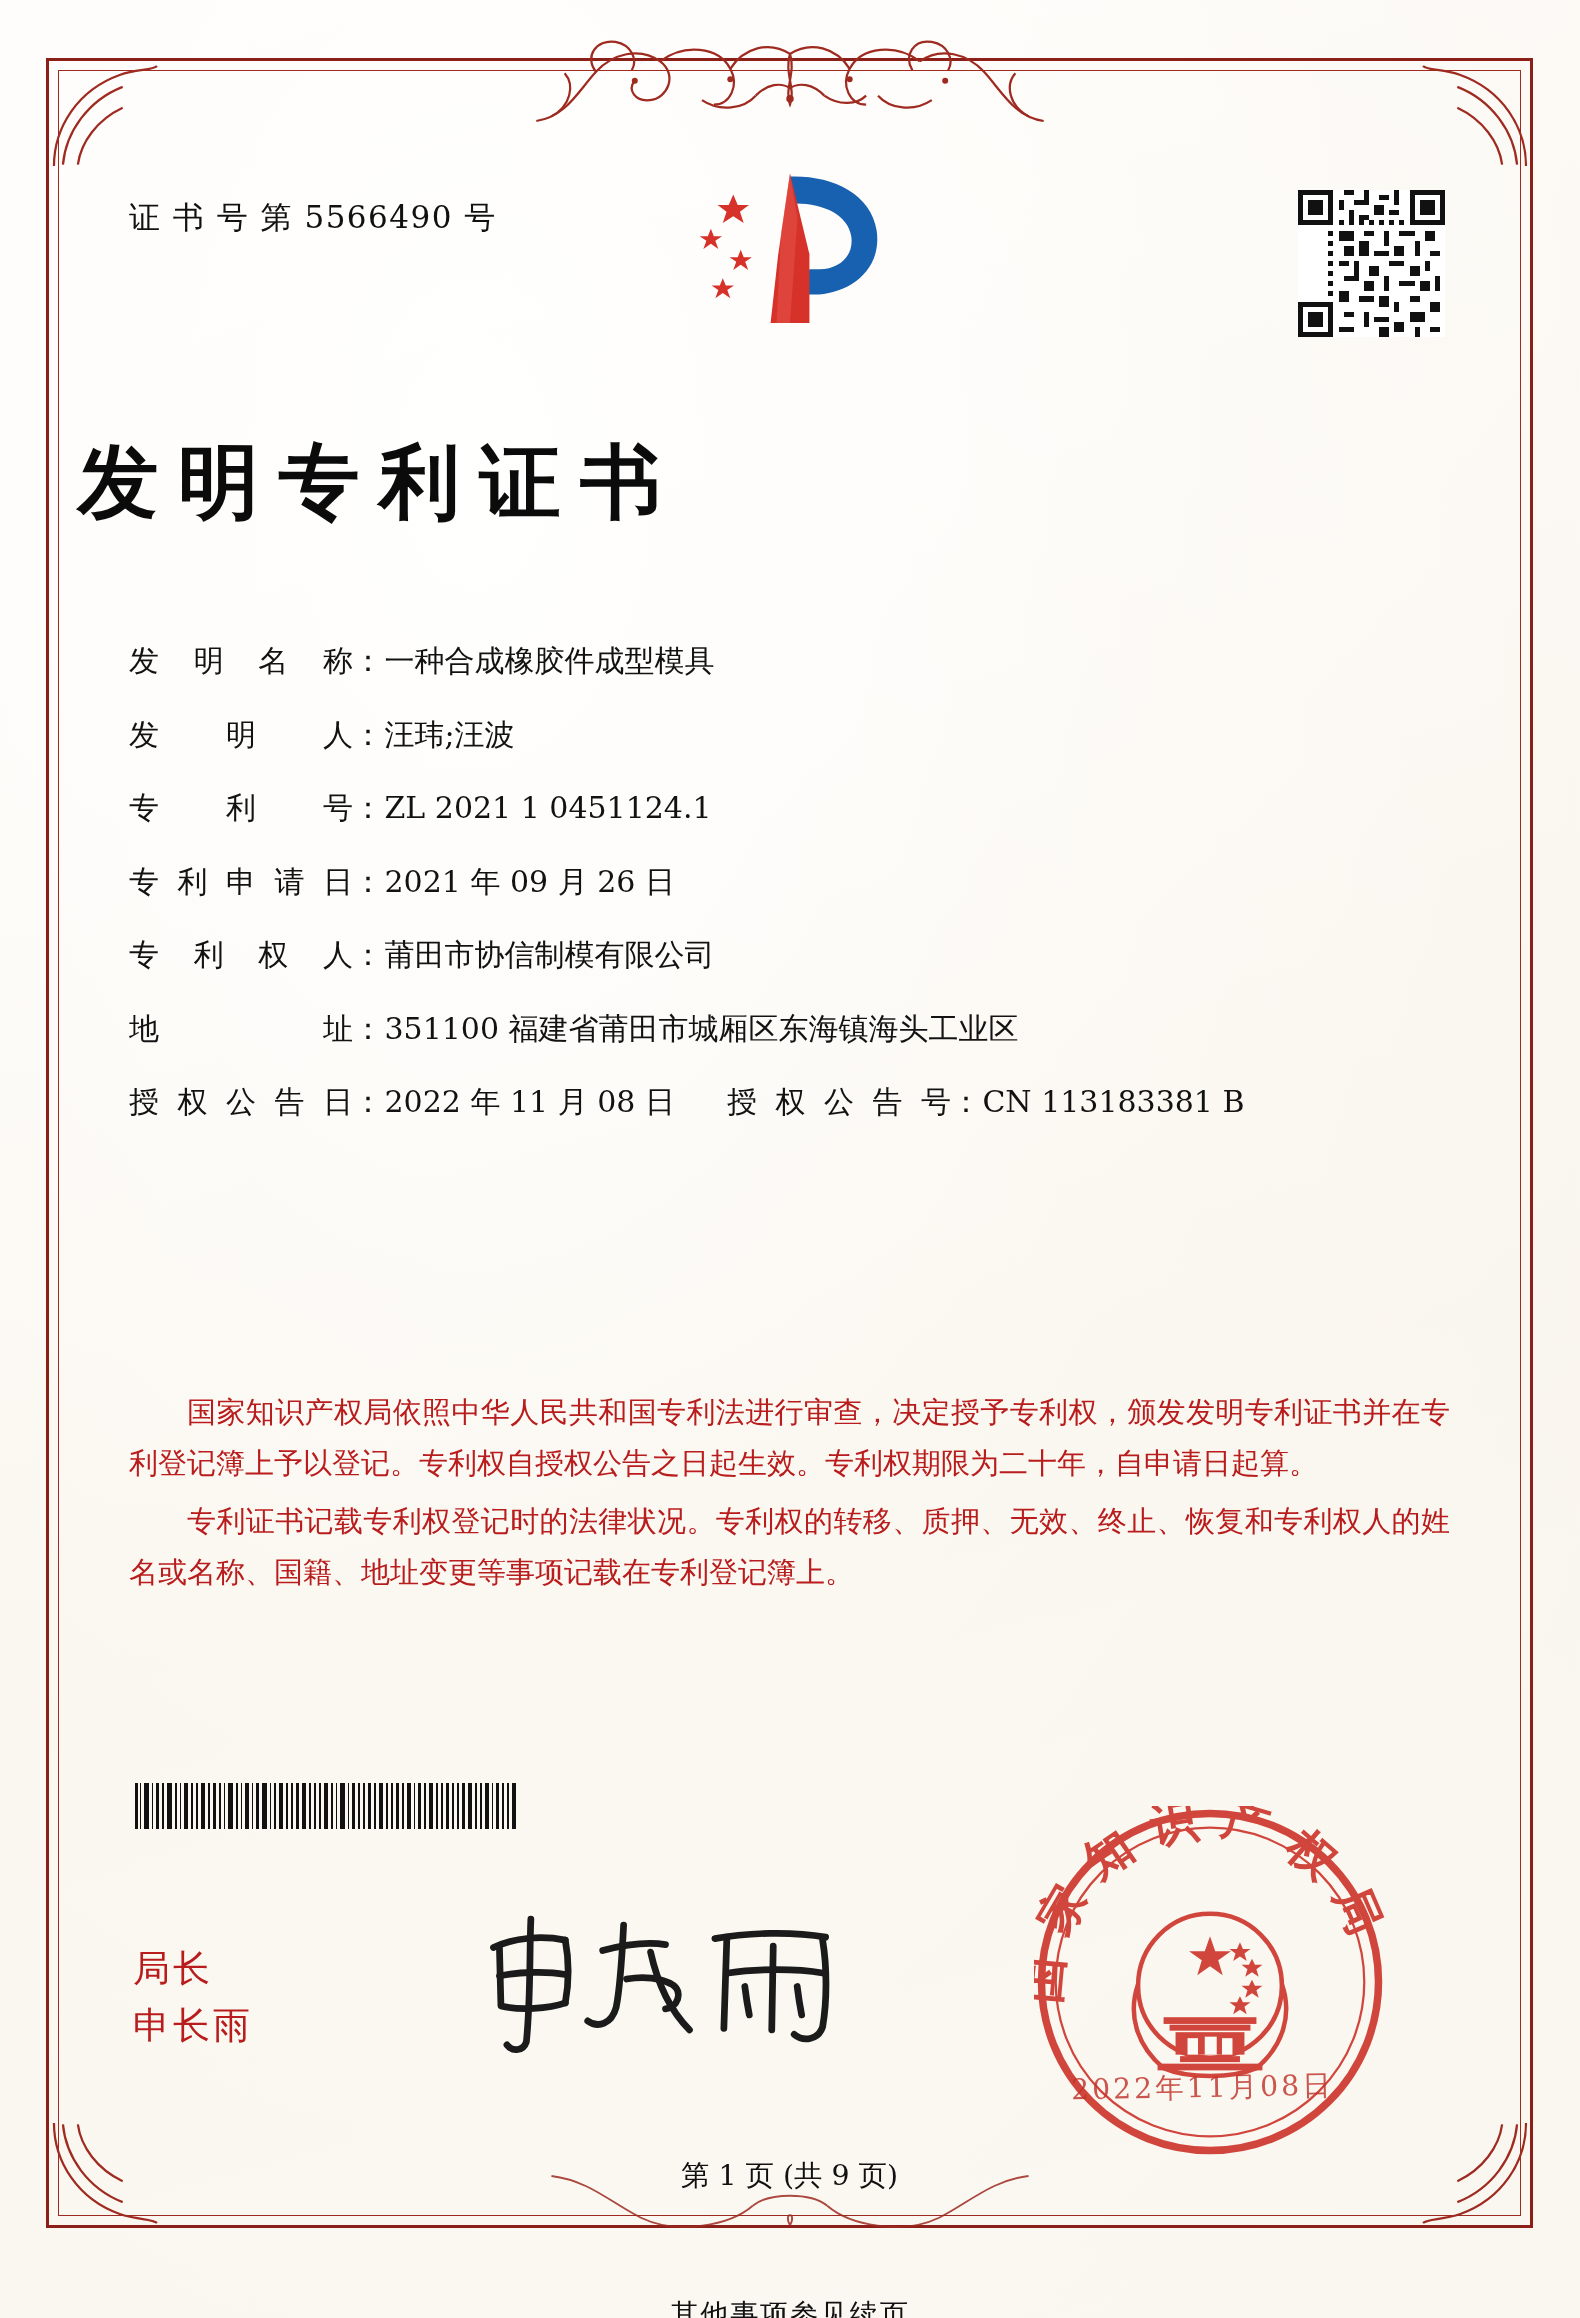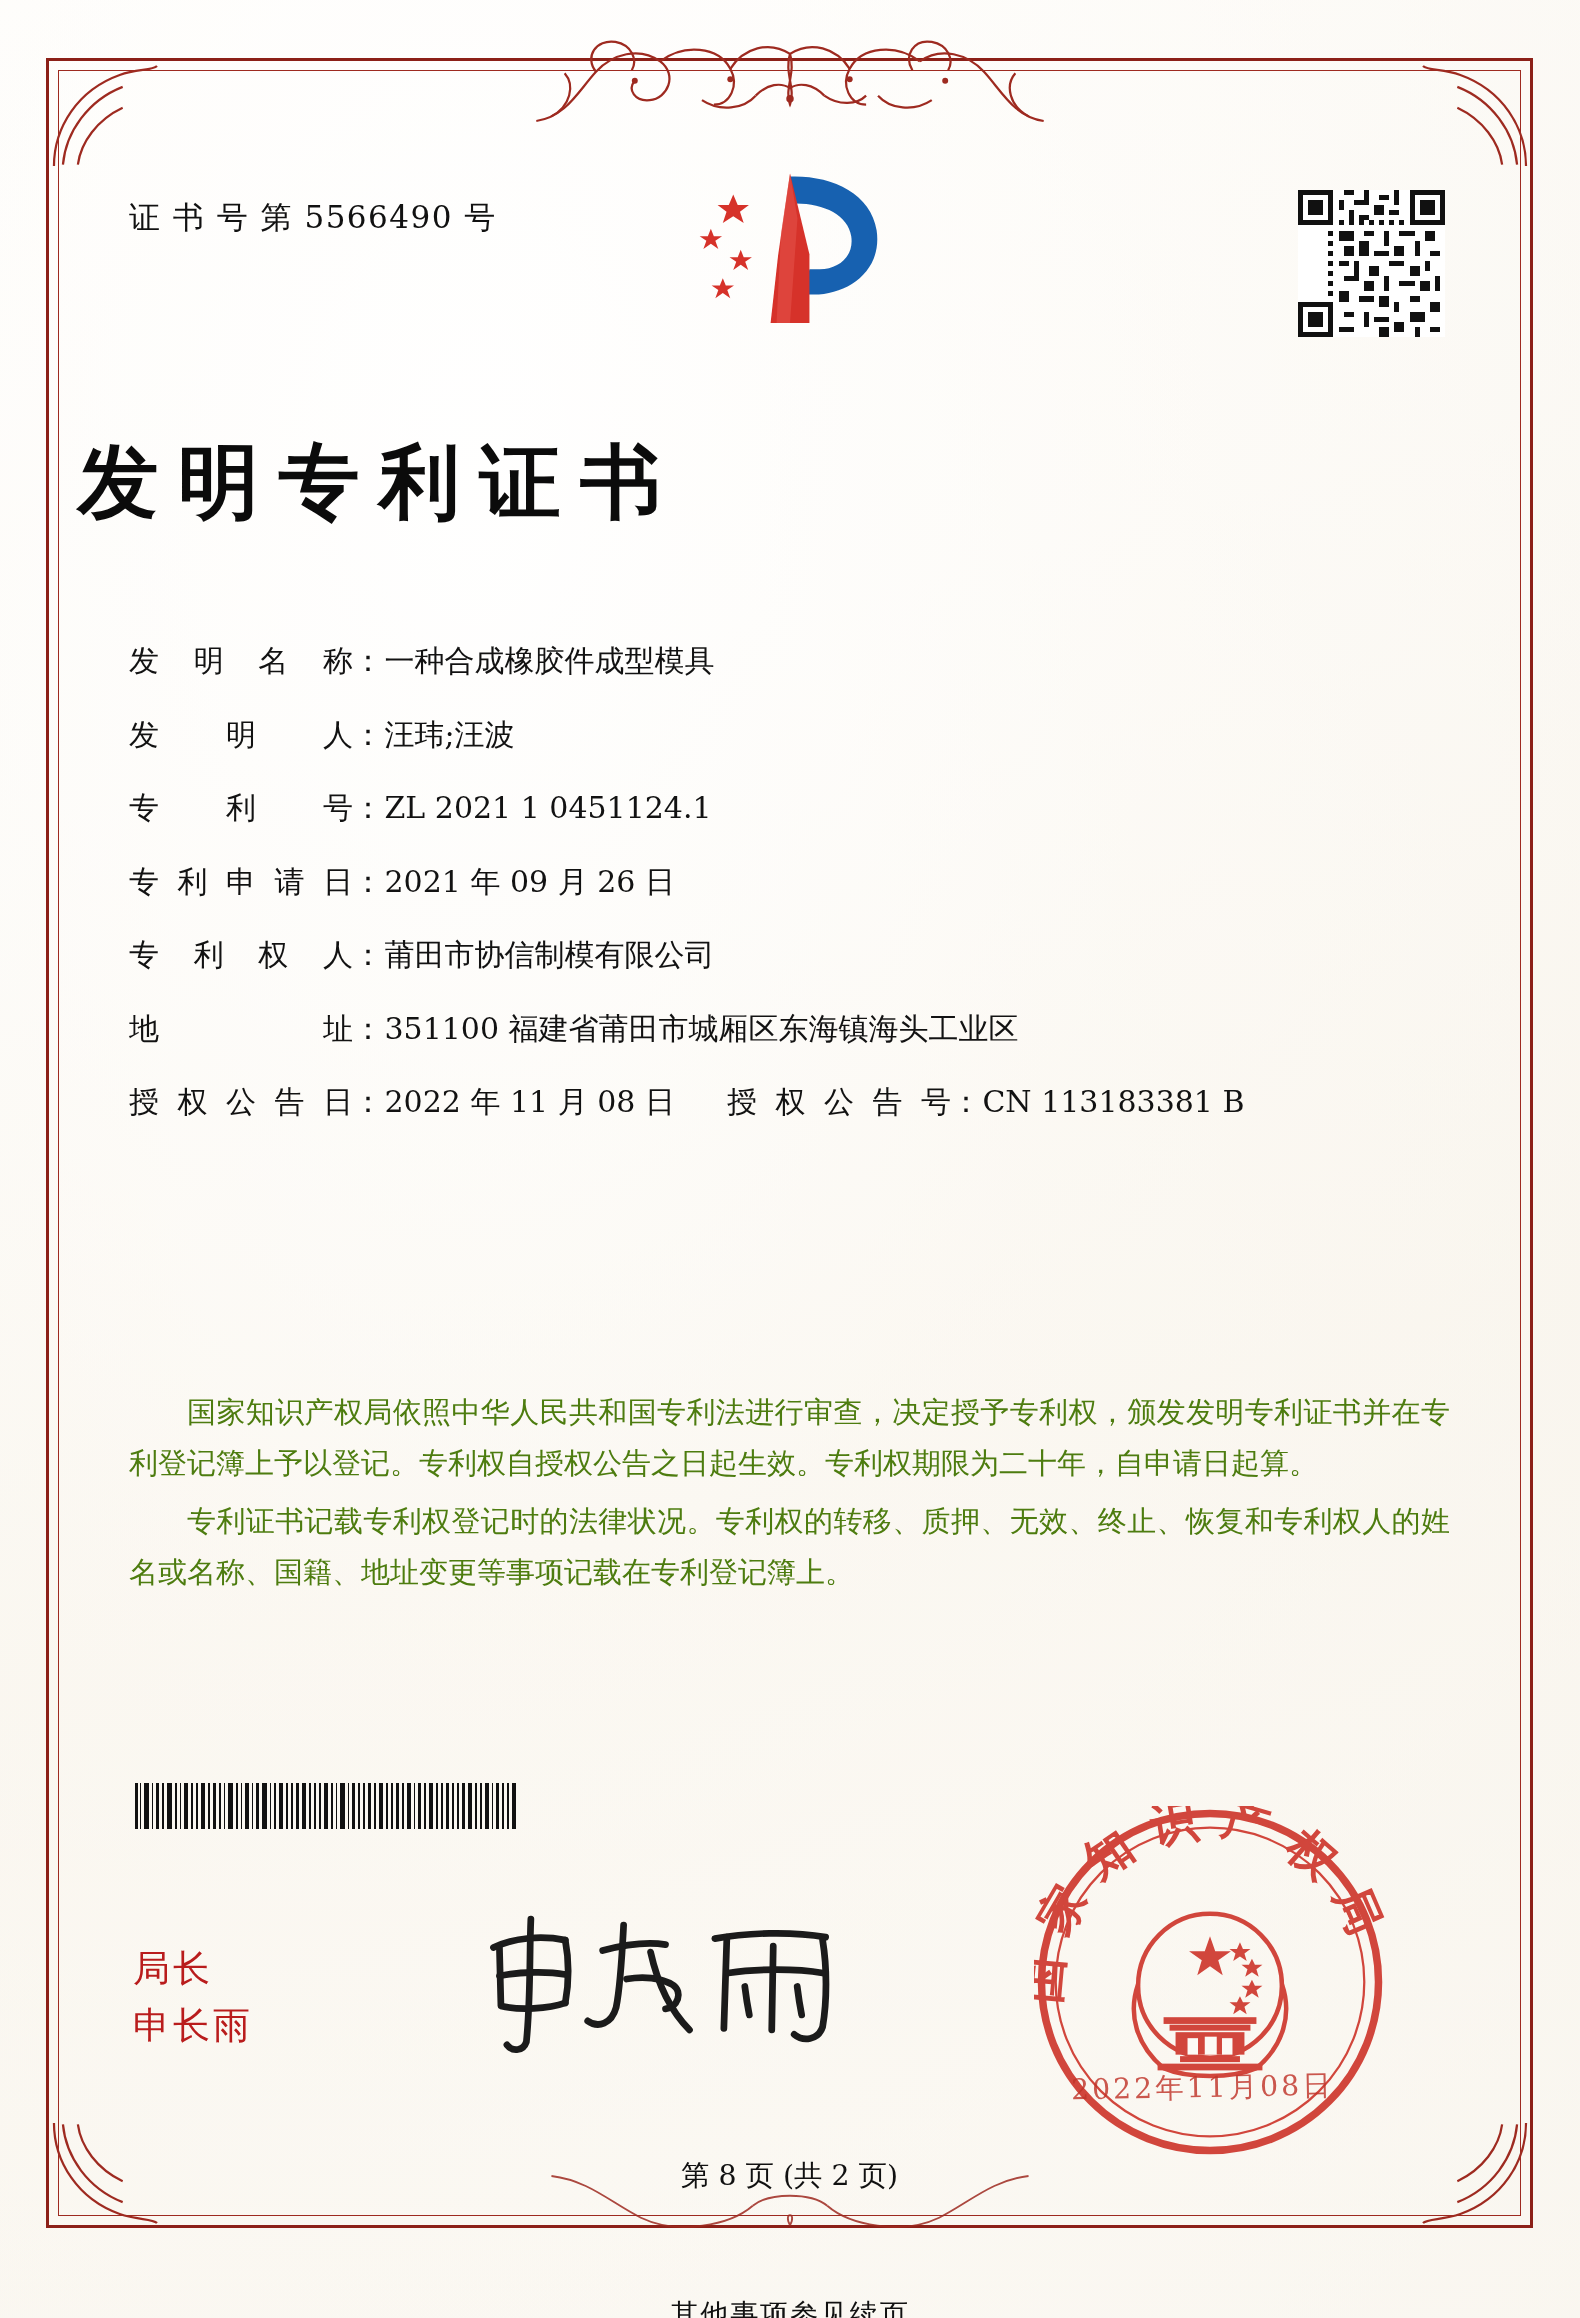--- a/index.html
+++ b/index.html
@@ -172,21 +172,21 @@
     margin-left: 52px;
   }
 
   .paragraphs {
     position: absolute;
     left: 71px;
     right: 71px;
     top: 1317px;
     font-size: 29px;
     line-height: 1.75;
-    color: #4d7c0f;
+    color: #b91c1c;
     font-family: "DejaVu Serif", "Liberation Serif", serif;
     text-align: justify;
   }
   .paragraphs p {
     margin: 0 0 7.5px 0;
     text-indent: 58px;
   }
 
   .barcode {
     position: absolute;
@@ -677,18 +677,18 @@
 
           <path d="M-96 -20 C -110 20, -98 62, -62 92" fill="none" stroke="#cc2e24" stroke-width="6"></path>
           <path d="M96 -20 C 110 20, 98 62, 62 92" fill="none" stroke="#cc2e24" stroke-width="6"></path>
           <path d="M-62 92 C -30 106, 30 106, 62 92" fill="none" stroke="#cc2e24" stroke-width="6"></path>
         </g>
       </g>
     </svg>
 
     <div class="seal-date">2022年11月08日</div>
 
-    <div class="page-footer">第 8 页 (共 2 页)</div>
+    <div class="page-footer">第 1 页 (共 9 页)</div>
   </div>
 
   <div class="outside-footer">其他事项参见续页</div>
 </div>
 
 
 </body></html>

